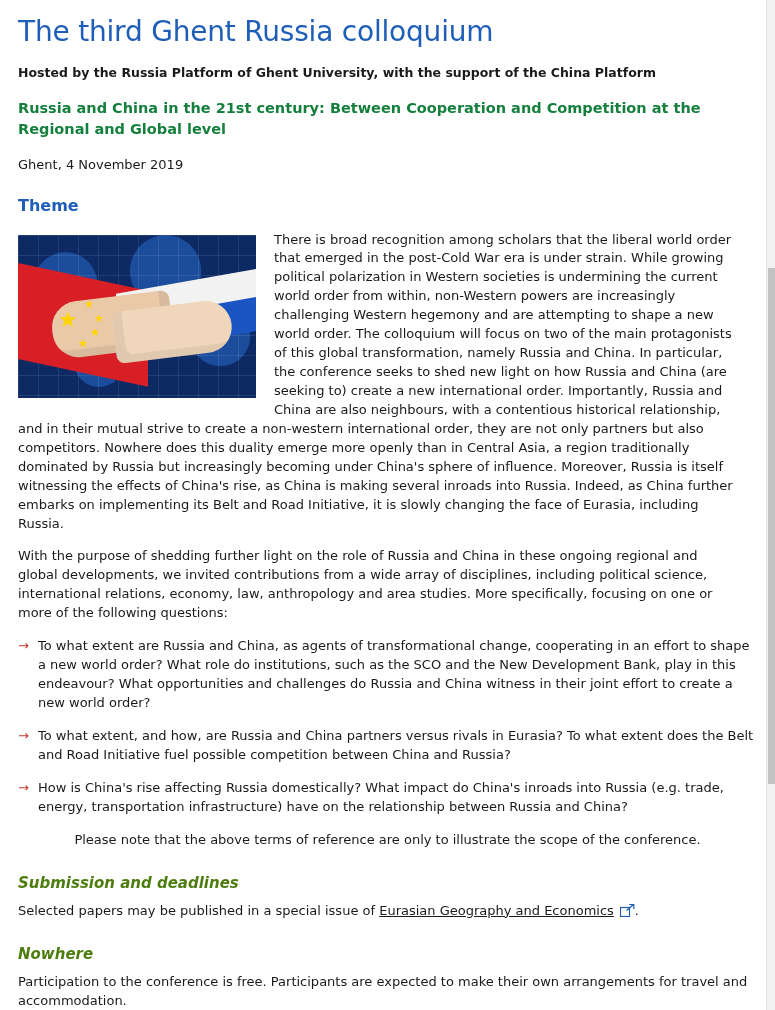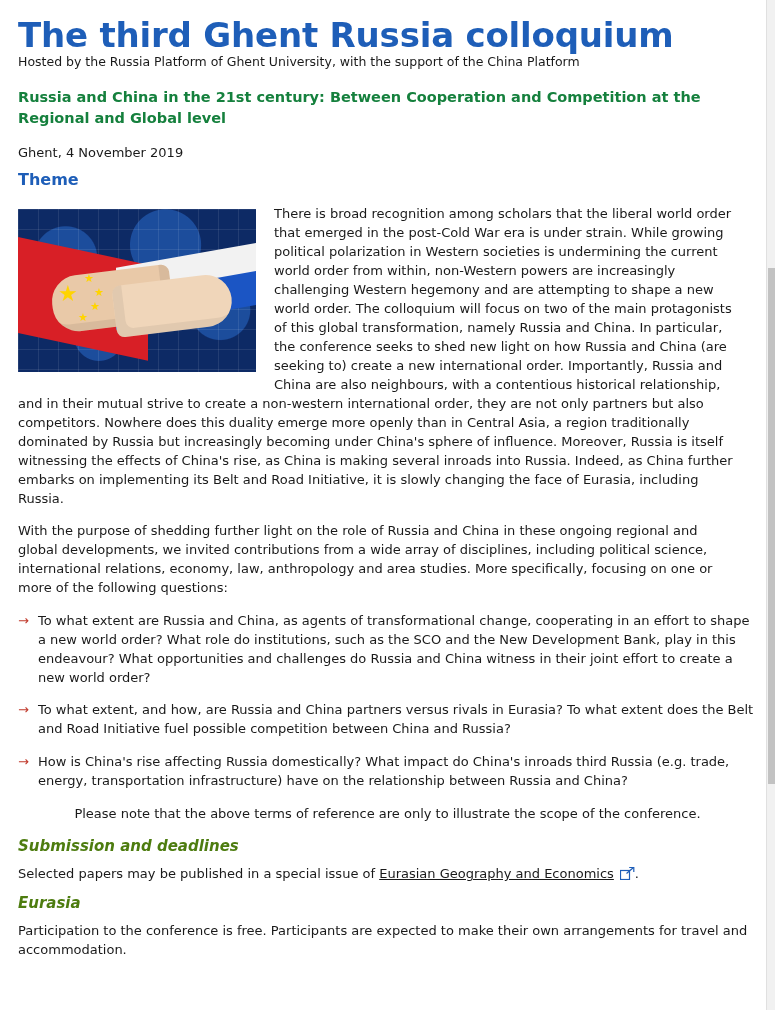--- a/index.html
+++ b/index.html
@@ -14,51 +14,51 @@
     overflow: hidden;
     font-family: "DejaVu Sans", "Liberation Sans", sans-serif;
     color: #1a1a1a;
     position: relative;
   }
   .page {
     padding: 0 18px 0 18px;
     width: 775px;
   }
   h1.title {
-    font-size: 34px;
+    font-size: 28px;
     line-height: 1.12;
     color: #1e5eb8;
-    font-weight: bold;
+    font-weight: normal;
     margin: 16px 0 0 0;
     letter-spacing: -0.2px;
   }
   .hosted {
     font-size: 12.5px;
-    font-weight: normal;
-    color: #1a1a1a;
-    margin-top: 0;
+    font-weight: bold;
+    color: #1a1a1a;
+    margin-top: 18px;
   }
   h2.subtitle {
     font-size: 14.5px;
     line-height: 1.42;
     color: #15803d;
     font-weight: bold;
     margin: 18px 0 17px 0;
     max-width: 730px;
   }
   .dateline {
     font-size: 13px;
     color: #1a1a1a;
     margin-top: 2px;
   }
   h3.section {
     font-size: 16px;
     color: #1e5eb8;
     font-weight: bold;
-    margin: 10px 0 0 0;
+    margin: 24px 0 0 0;
   }
   h3.section.dark {
     color: #4d7c0f;
     font-size: 15px;
     font-style: italic;
   }
   .theme-body {
     margin-top: 16px;
     font-size: 13px;
     line-height: 1.46;
@@ -253,36 +253,36 @@
     <li>
       <span class="arrow">→</span>
       <span>To what extent are Russia and China, as agents of transformational change, cooperating in an effort to shape a new world order? What role do institutions, such as the SCO and the New Development Bank, play in this endeavour? What opportunities and challenges do Russia and China witness in their joint effort to create a new world order?</span>
     </li>
     <li>
       <span class="arrow">→</span>
       <span>To what extent, and how, are Russia and China partners versus rivals in Eurasia? To what extent does the Belt and Road Initiative fuel possible competition between China and Russia?</span>
     </li>
     <li>
       <span class="arrow">→</span>
-      <span>How is China's rise affecting Russia domestically? What impact do China's inroads third Russia (e.g. trade, energy, transportation infrastructure) have on the relationship between Russia and China?</span>
+      <span>How is China's rise affecting Russia domestically? What impact do China's inroads into Russia (e.g. trade, energy, transportation infrastructure) have on the relationship between Russia and China?</span>
     </li>
   </ul>
 
   <p class="note">Please note that the above terms of reference are only to illustrate the scope of the conference.</p>
 
   <h3 class="section dark">Submission and deadlines</h3>
   <div class="sub-block">
     <p><span>Selected papers may be published in a special issue of </span><a class="link" href="#">Eurasian Geography and Economics</a><span class="ext-icon"><svg width="15" height="13" viewBox="0 0 15 13">
             <rect x="0.5" y="3.5" width="9" height="9" fill="none" stroke="#1e5eb8" stroke-width="1.2"></rect>
             <path d="M6.5 6.5 L13.5 0.5" stroke="#1e5eb8" stroke-width="1.2" fill="none"></path>
             <path d="M9.2 0.5 L13.8 0.5 L13.8 5.0" stroke="#1e5eb8" stroke-width="1.2" fill="none"></path>
           </svg></span><span>.</span></p>
   </div>
 
-  <h3 class="section dark">Eurasia</h3>
+  <h3 class="section dark">Nowhere</h3>
   <div class="sub-block">
     <p>Participation to the conference is free. Participants are expected to make their own arrangements for travel and accommodation.</p>
   </div>
 
 </div>
 
 <div class="scrollbar">
   <div class="thumb"></div>
 </div>
 

